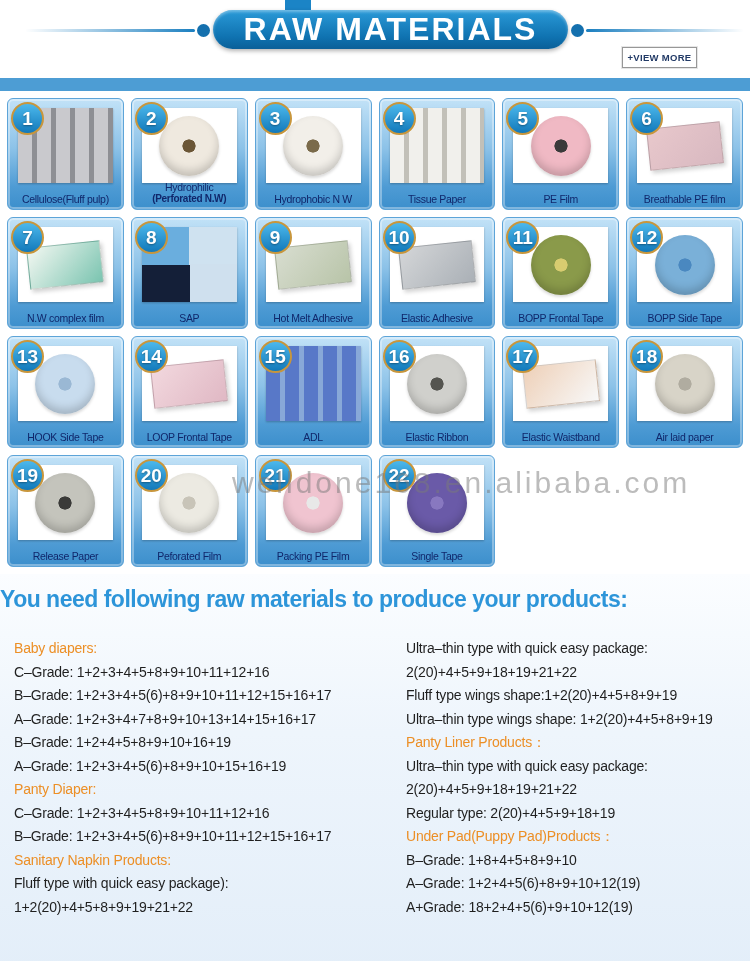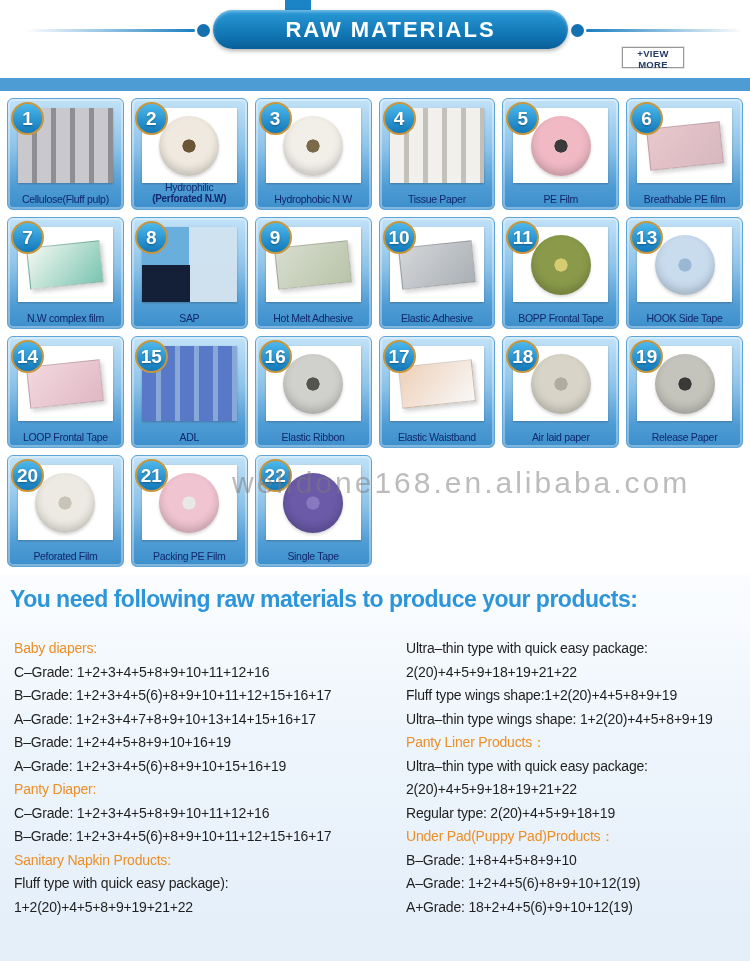--- a/index.html
+++ b/index.html
@@ -15,24 +15,24 @@
   .rule { position:absolute; top:29px; height:3px; border-radius:2px; }
   .rule-left  { left:25px;  width:170px; background:linear-gradient(90deg, rgba(40,140,210,0), #1b7fc0); }
   .rule-right { left:586px; width:158px; background:linear-gradient(270deg, rgba(40,140,210,0), #1b7fc0); }
   .dot { position:absolute; top:24px; width:13px; height:13px; border-radius:50%; background:#1470ae; }
   .dot-left { left:197px; } .dot-right { left:571px; }
   .title-pill {
     position:absolute; left:213px; top:10px; width:355px; height:39px; border-radius:20px;
     background:linear-gradient(180deg,#2a9ad8 0%, #0f72b0 70%, #0a5f98 100%);
     box-shadow:0 2px 4px rgba(0,0,0,.3), inset 0 2px 3px rgba(255,255,255,.35);
     display:flex; align-items:center; justify-content:center;
-    color:#fff; font-size:22px; font-weight:bold; letter-spacing:2px;
+    color:#fff; font-size:32px; font-weight:bold; letter-spacing:2px;
   }
   .view-more {
-    position:absolute; left:622px; top:47px; width:62px; height:21px;
+    position:absolute; left:622px; top:47px; width:75px; height:21px;
     background:#fff; border:1px solid #979797; box-shadow:0 0 0 1px #e6e6e6;
     color:#223a66; font-family:"Liberation Sans", sans-serif;
     font-size:9.5px; font-weight:bold; letter-spacing:.3px; cursor:pointer;
   }
 
   
   .band { height:13px; background:#4d9dd4; }
 
   
   .grid {
@@ -74,21 +74,21 @@
     position:absolute; left:206px; top:466px; z-index:5; pointer-events:none;
     color:rgba(122,122,122,.5); font-size:30px; letter-spacing:3px; white-space:nowrap;margin-left:26px;
   }
 
   
   .info {
     height:396px; padding-top:12px;
     background:linear-gradient(180deg,#fbfdff 0%, #eef5fc 40%, #e3eef9 100%);
   }
   .info h2 {
-    padding-left:10px; color:#2d95d9; font-size:23px; font-weight:bold;
+    color:#2d95d9; font-size:23px; font-weight:bold;
     letter-spacing:-.5px; white-space:nowrap;
   }
   .cols { display:flex; margin-top:24px; }
   .col { font-size:14px; letter-spacing:-.2px; line-height:23.5px; color:#1f1f1f; }
   .col-left  { width:406px; padding-left:14px; }
   .col-right { flex:1; }
   .col div { white-space:nowrap; }
   .col .head { color:#ec8f26; }
 </style>
 </head>
@@ -174,20 +174,27 @@
         </div>
         <div class="badge">10</div>
         <div class="label"><span class="l1">Elastic Adhesive</span></div>
       </div>
       <div class="card">
         <div class="photo">
           <div class="shape-donut" style="background: radial-gradient(circle, rgb(216, 204, 112) 0px, rgb(216, 204, 112) 15%, rgb(138, 154, 74) 16%, rgb(138, 154, 74) 100%);"></div>
         </div>
         <div class="badge">11</div>
         <div class="label"><span class="l1">BOPP  Frontal Tape</span></div>
+      </div>
+      <div class="card">
+        <div class="photo">
+          <div class="shape-donut" style="background: radial-gradient(circle, rgb(74, 136, 192) 0px, rgb(74, 136, 192) 15%, rgb(122, 176, 216) 16%, rgb(122, 176, 216) 100%);"></div>
+        </div>
+        <div class="badge">12</div>
+        <div class="label"><span class="l1">BOPP Side Tape</span></div>
       </div>
       <div class="card">
         <div class="photo">
           <div class="shape-donut" style="background: radial-gradient(circle, rgb(154, 184, 212) 0px, rgb(154, 184, 212) 15%, rgb(200, 220, 238) 16%, rgb(200, 220, 238) 100%);"></div>
         </div>
         <div class="badge">13</div>
         <div class="label"><span class="l1">HOOK Side Tape</span></div>
       </div>
       <div class="card">
         <div class="photo">

